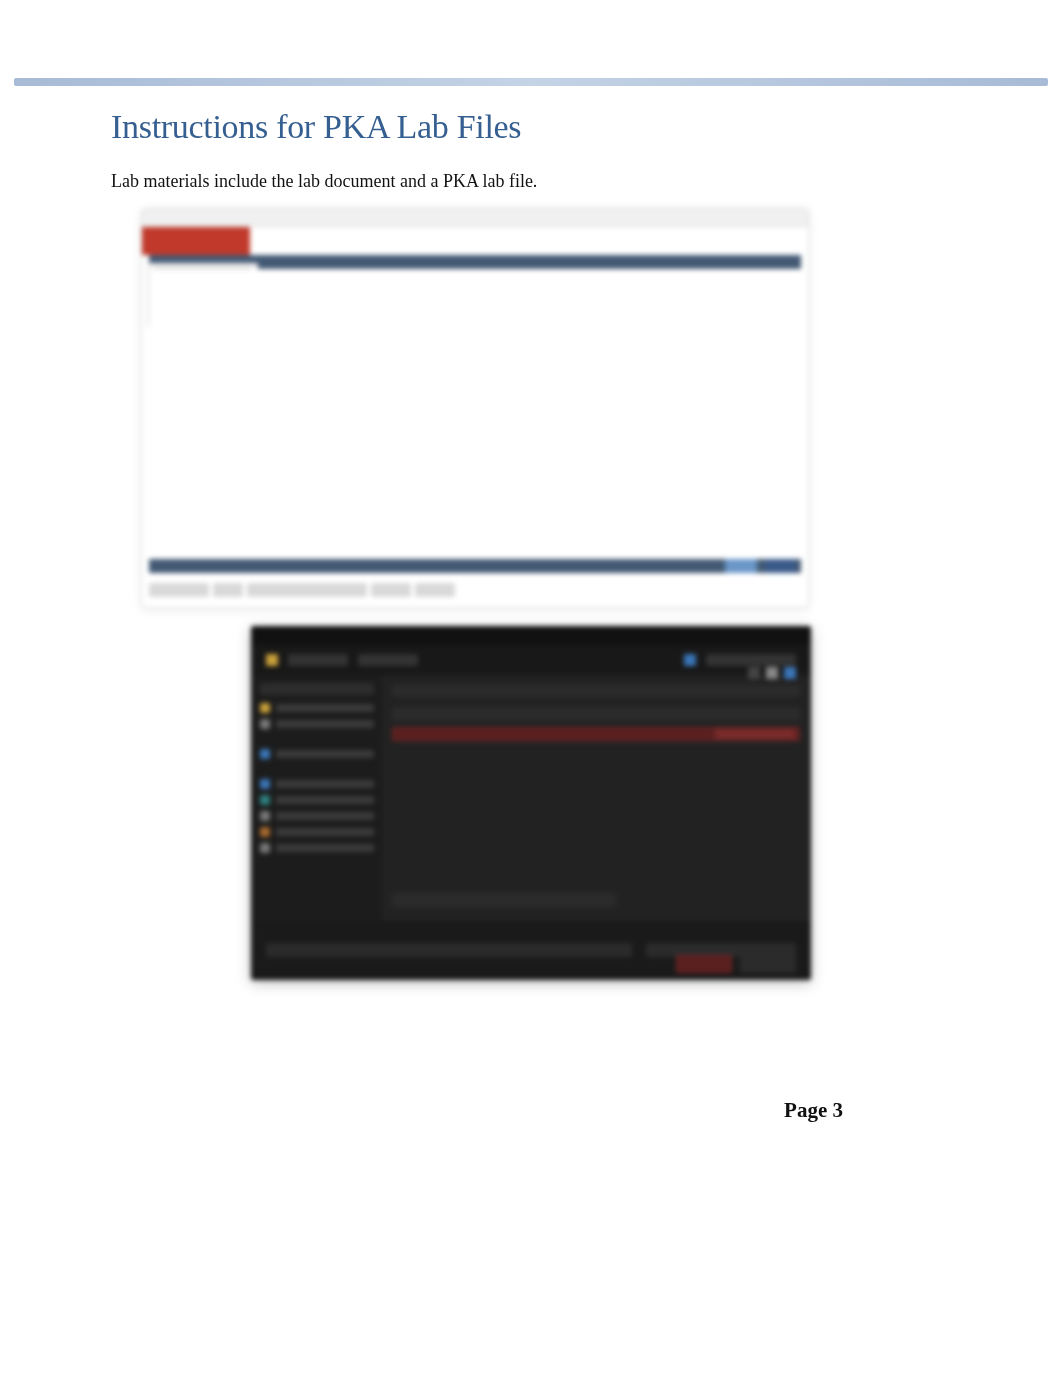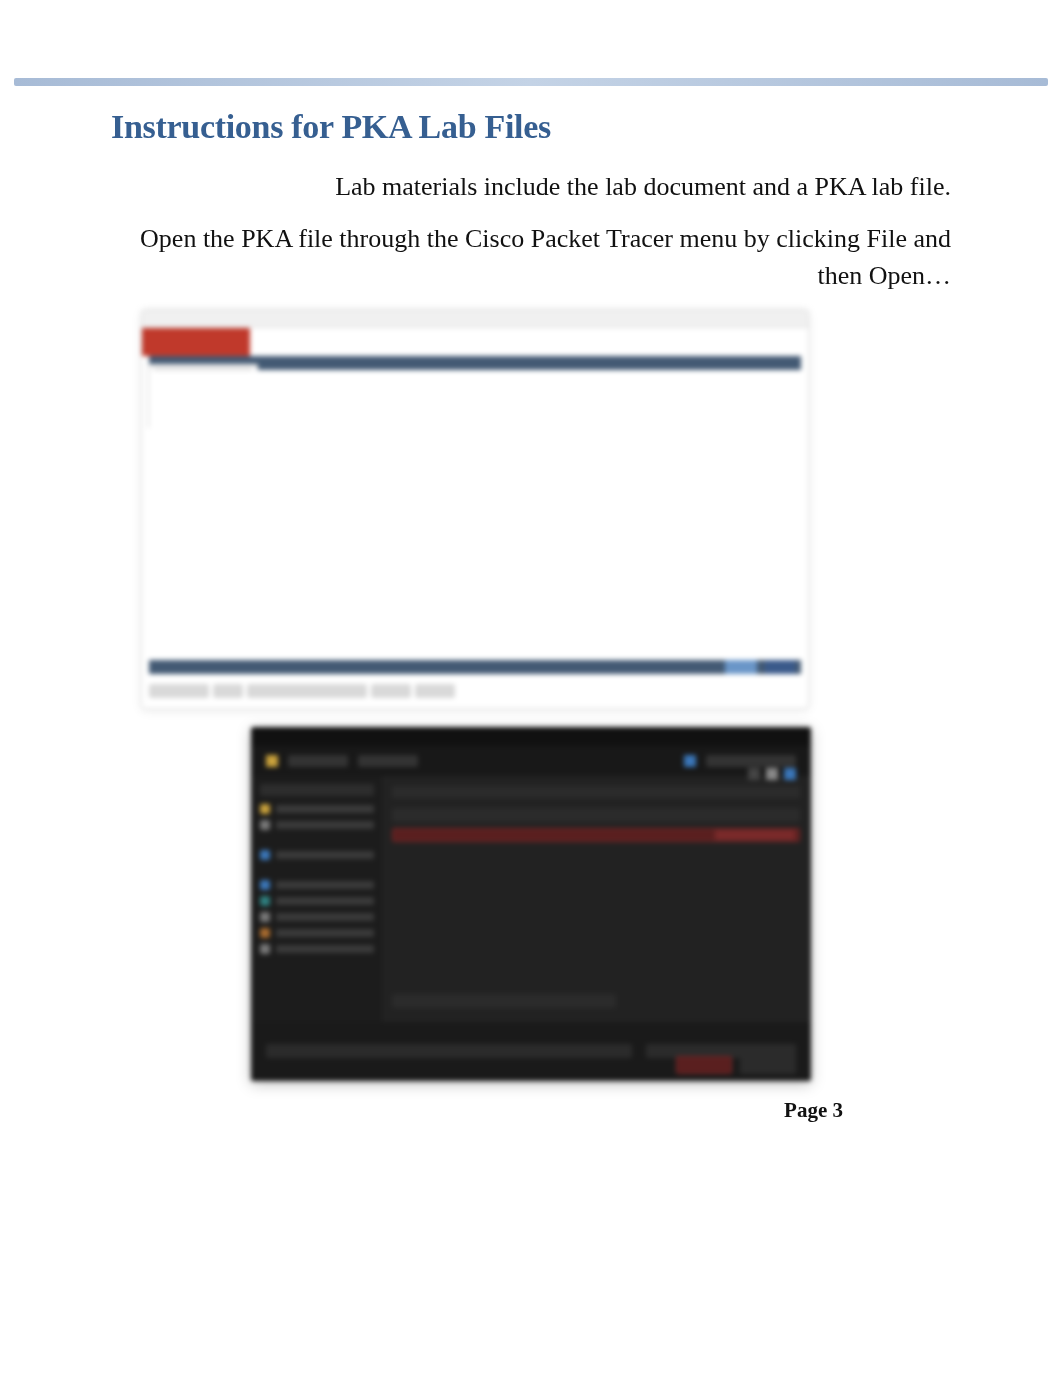--- a/index.html
+++ b/index.html
@@ -22,30 +22,29 @@
   }
   .content {
     position: absolute;
     top: 108px;
     left: 111px;
     right: 111px;
   }
   .heading {
     color: #365f91;
     font-size: 34px;
-    font-weight: 700;
+    font-weight: 400;
     margin-bottom: 22px;
     letter-spacing: -0.3px;
   }
   .para {
-    font-size: 26px;
+    font-size: 18px;
     line-height: 1.45;
     margin-bottom: 14px;
     color: #111;
-    text-align: right;
   }
   .figure1 {
     width: 668px;
     height: 400px;
     margin: 14px auto 18px 30px;
     background: #ffffff;
     border: 1px solid #dcdcdc;
     border-radius: 4px;
     box-shadow: 0 2px 10px rgba(0,0,0,0.08);
     filter: blur(2.5px);
@@ -301,25 +300,20 @@
 <body>
 
 <div class="top-bar"></div>
 
 <div class="content">
 
   <h1 class="heading">Instructions for PKA Lab Files</h1>
 
   <p class="para">Lab materials include the lab document and a PKA lab file.</p>
 
-  <p class="para">
-    <span>Open the PKA file through the Cisco Packet Tracer menu by clicking</span>
-    <span>File</span>
-    <span>and then Open…</span>
-  </p>
 
   <div class="figure1">
     <div class="fig1-titlebar"></div>
     <div class="fig1-top">
       <div class="fig1-logo"></div>
       <div class="fig1-blank"></div>
     </div>
     <div class="fig1-ribbon"></div>
     <div class="fig1-dropdown">
       <div></div>

